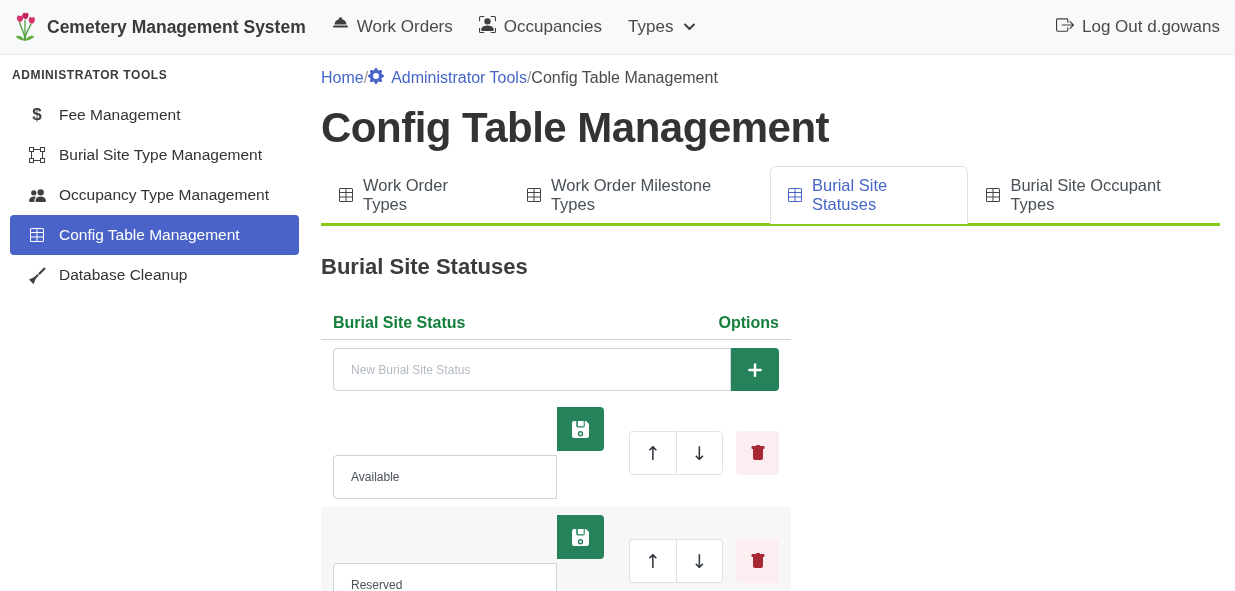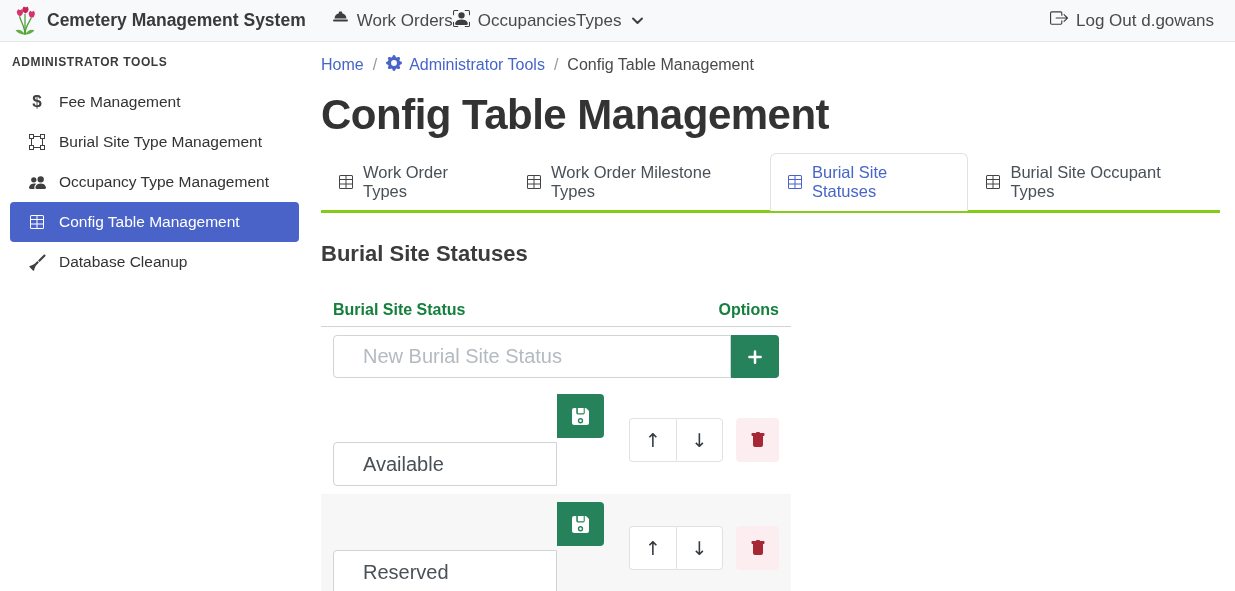--- a/index.html
+++ b/index.html
@@ -1,25 +1,25 @@
 <!DOCTYPE html>
 <html><head>
 <meta charset="utf-8">
 <style>
   * { margin:0; padding:0; box-sizing:border-box; }
   html,body { width:1235px; height:591px; background:#fff; overflow:hidden;
     font-family:"Liberation Sans", sans-serif; color:#333; }
 
   
-  .navbar { height:42px; background:#f8f9fa; border-bottom:1px solid #e7e7e7;
-    display:flex; align-items:center; padding:0 21px 0 12px; }
+  .navbar { height:55px; background:#f8f9fa; border-bottom:1px solid #e7e7e7;
+    display:flex; align-items:center; padding:0 15px 0 12px; }
   .brand { display:flex; align-items:center; gap:9px; cursor:pointer; }
   .brand-logo { width:26px; height:30px; display:block; }
   .brand-text { font-size:17.5px; font-weight:bold; color:#3a3a3a; }
-  .nav-links { display:flex; align-items:center; margin-left:26px; }
+  .nav-links { display:flex; align-items:center; gap:26px; margin-left:26px; }
   .nav-link { display:flex; align-items:center; gap:8px; font-size:17px;
     color:#4a4a4a; cursor:pointer; }
   .nav-link svg { color:#3e3e3e; }
   .nav-spacer { flex:1; }
   .chev { margin-left:2px; margin-top:2px; }
 
   
   .layout { display:flex; height:536px; }
   .sidebar { width:310px; flex:0 0 310px; padding-top:13px; }
   .side-heading { font-size:12px; font-weight:bold; letter-spacing:.6px;
@@ -29,21 +29,21 @@
     font-size:15.5px; color:#333; cursor:pointer; }
   .side-item .ic { width:18px; display:flex; justify-content:center;
     color:#3f3f3f; font-weight:bold; }
   .side-item.active { background:#4a63c8; color:#fff; }
   .side-item.active .ic { color:#fff; }
   .dollar { font-size:17px; font-weight:bold; }
 
   .content { flex:1; padding:13px 15px 0 11px; }
 
   
-  .breadcrumb { display:flex; align-items:center; gap:9px; font-size:16px; }
+  .breadcrumb { display:flex; align-items:center; gap:0; font-size:16px; }
   .crumb-link { color:#4665c8; cursor:pointer; display:flex; align-items:center; gap:7px; }
   .crumb-sep { color:#999; }
   .crumb-current { color:#4a4a4a; }
 
   
   .page-title { font-size:42px; font-weight:bold; color:#333;
     margin:16px 0 14px; letter-spacing:-.5px; }
 
   
   .tabs { display:flex; border-bottom:3px solid #84cc16; }
@@ -61,21 +61,21 @@
   .cfg-table { width:470px; }
   .t-head { display:flex; padding:7px 12px; font-size:16px; font-weight:bold;
     color:#15803d; border-bottom:1px solid #d3d3d3; }
   .t-head .h-col1 { width:296px; }
   .t-head .h-col2 { width:150px; text-align:right; }
   .t-row { display:flex; align-items:center; padding:8px 12px; }
   .rows .t-row:nth-child(even) { background:#f7f7f8; }
 
   .input-group { display:flex; }
   .txt { height:44px; border:1px solid #ced4da; border-radius:4px 0 0 4px;
-    padding:0 29px; font-size:20px; color:#495057; outline:none; min-width:0;
+    padding:0 17px; font-size:12px; color:#495057; outline:none; min-width:0;
     font-family:"Liberation Sans", sans-serif; }
   .txt::placeholder { color:#b3bac1; }
   .btn { display:flex; align-items:center; justify-content:center;
     border:none; cursor:pointer; }
   .btn-green { background:#26825b; color:#fff; border-radius:0 4px 4px 0; }
   .add-group { flex:1; }
   .add-group .txt { flex:1; height:43px; }
   .add-group .btn-green { width:48px; height:43px; }
   .row-group .txt { width:224px;margin-top:48px; }
   .row-group .btn-green { width:47px; height:44px; }

